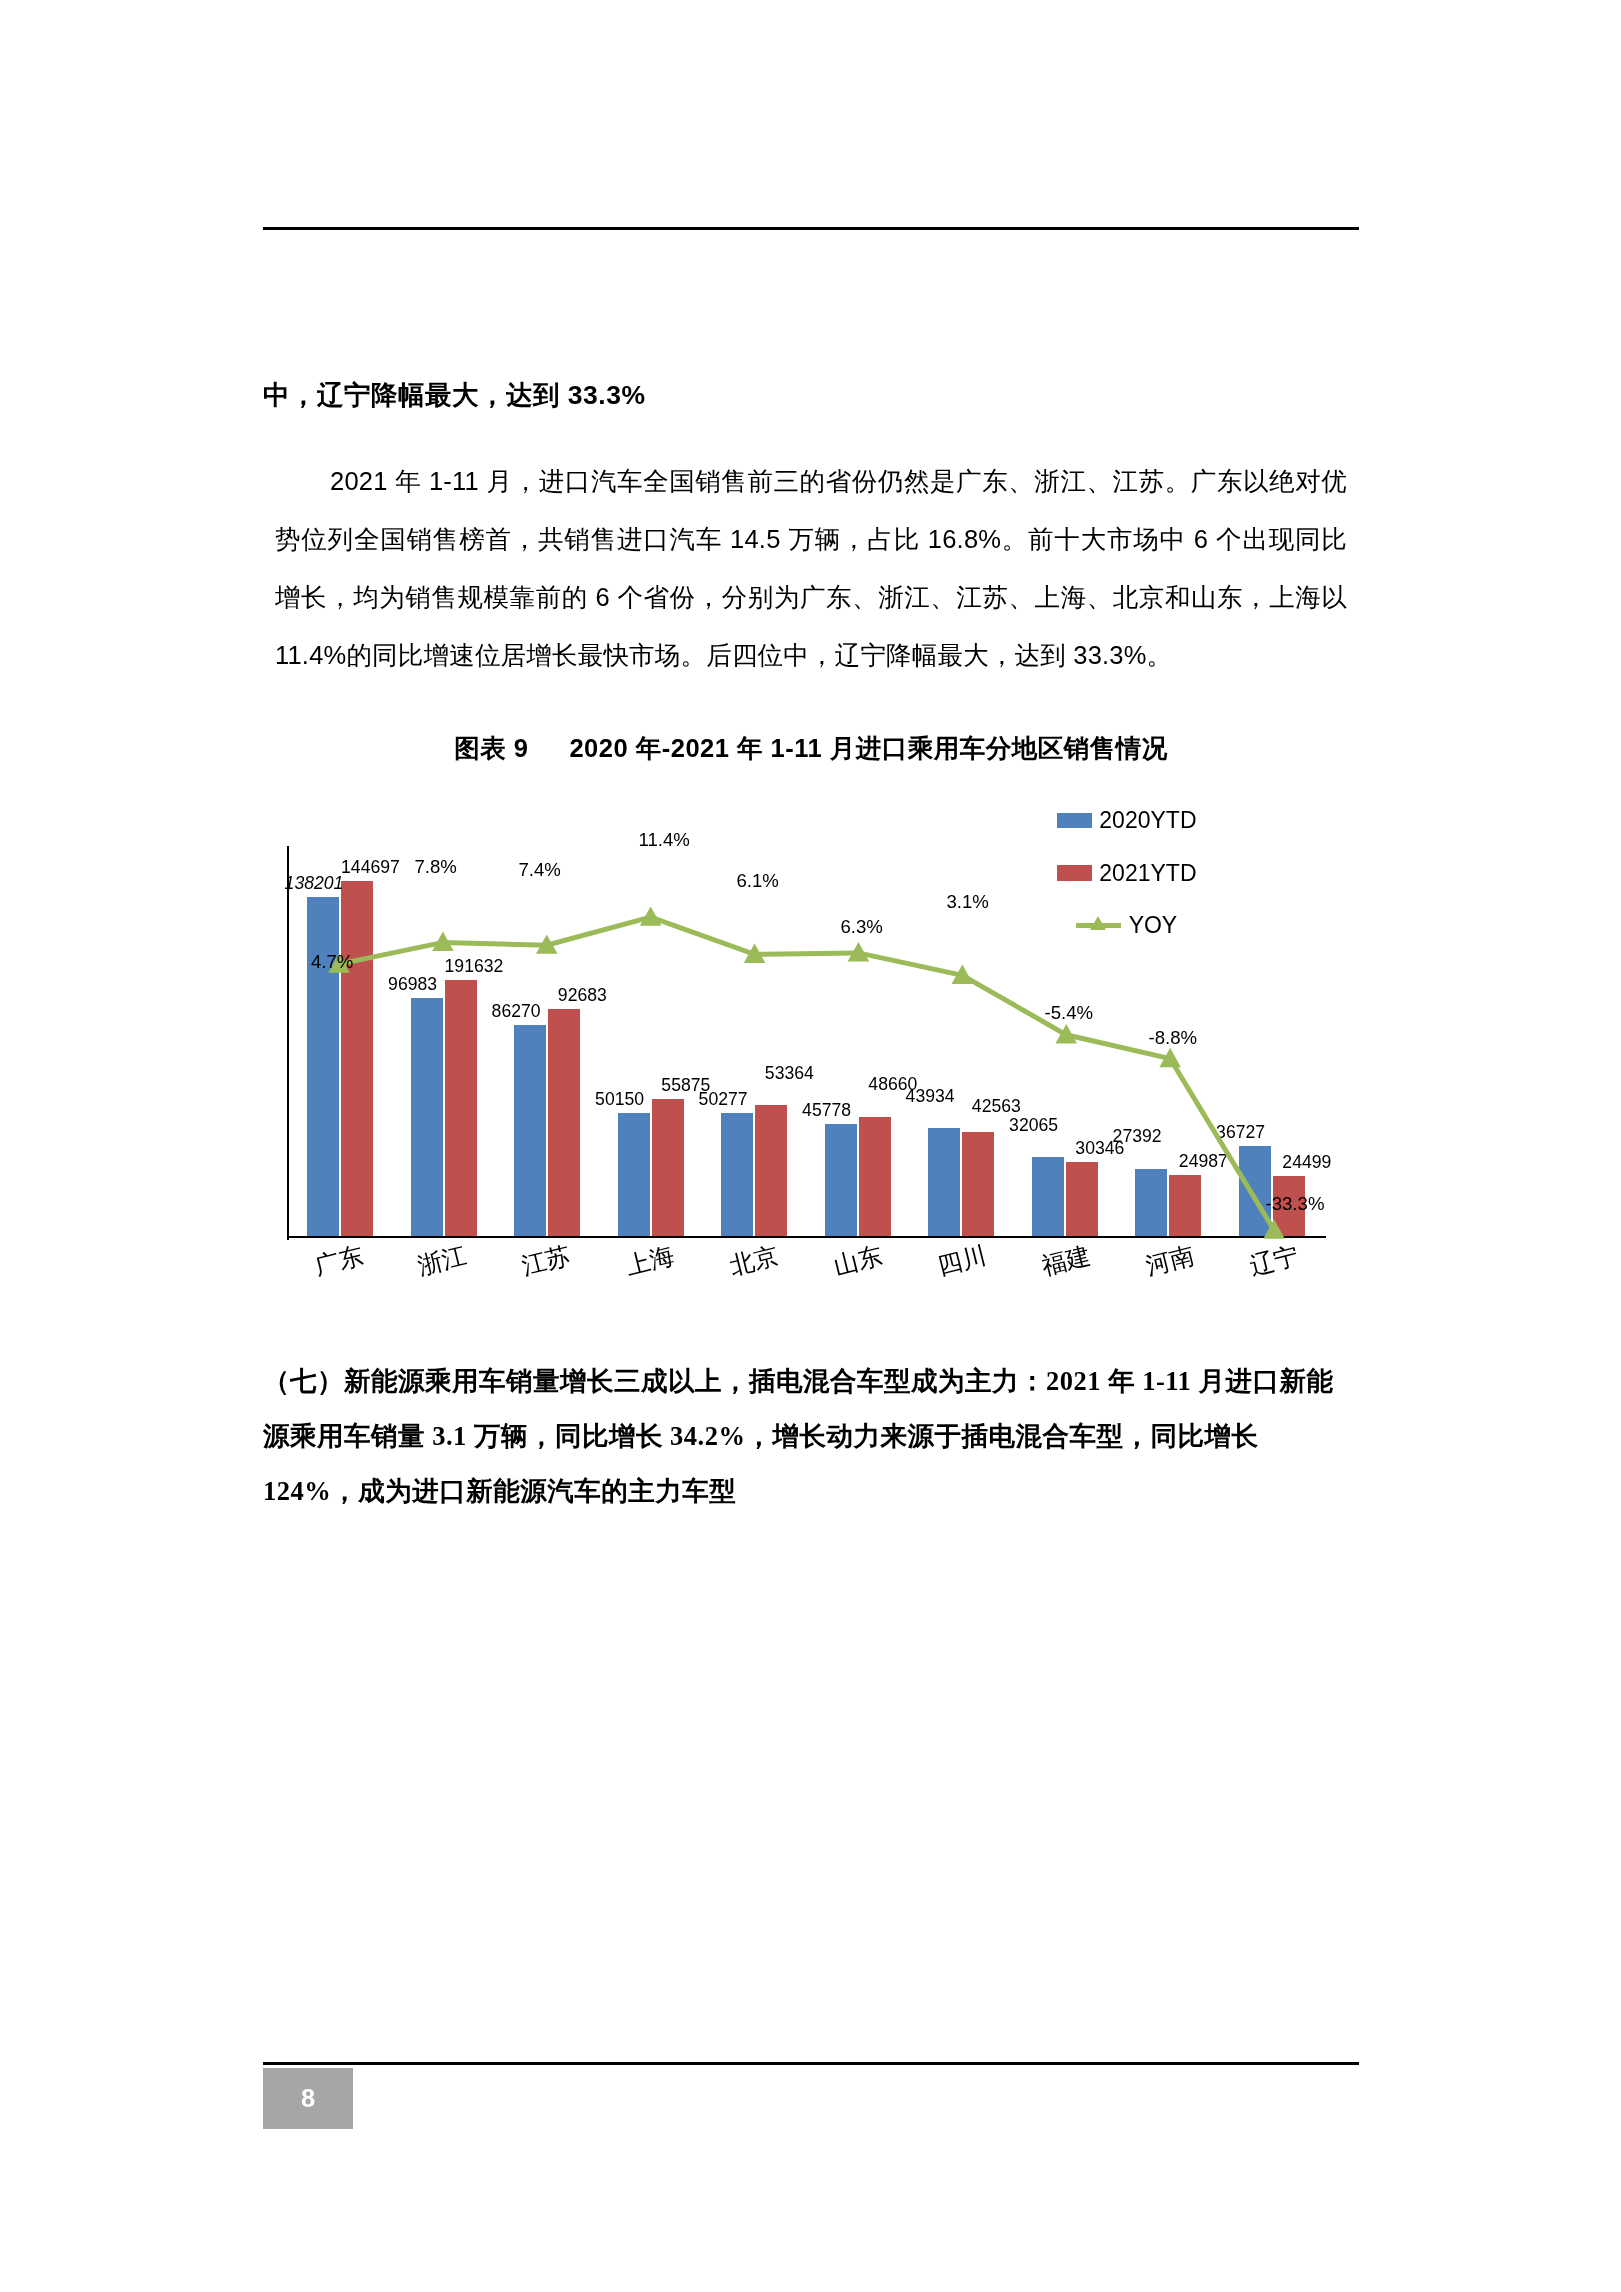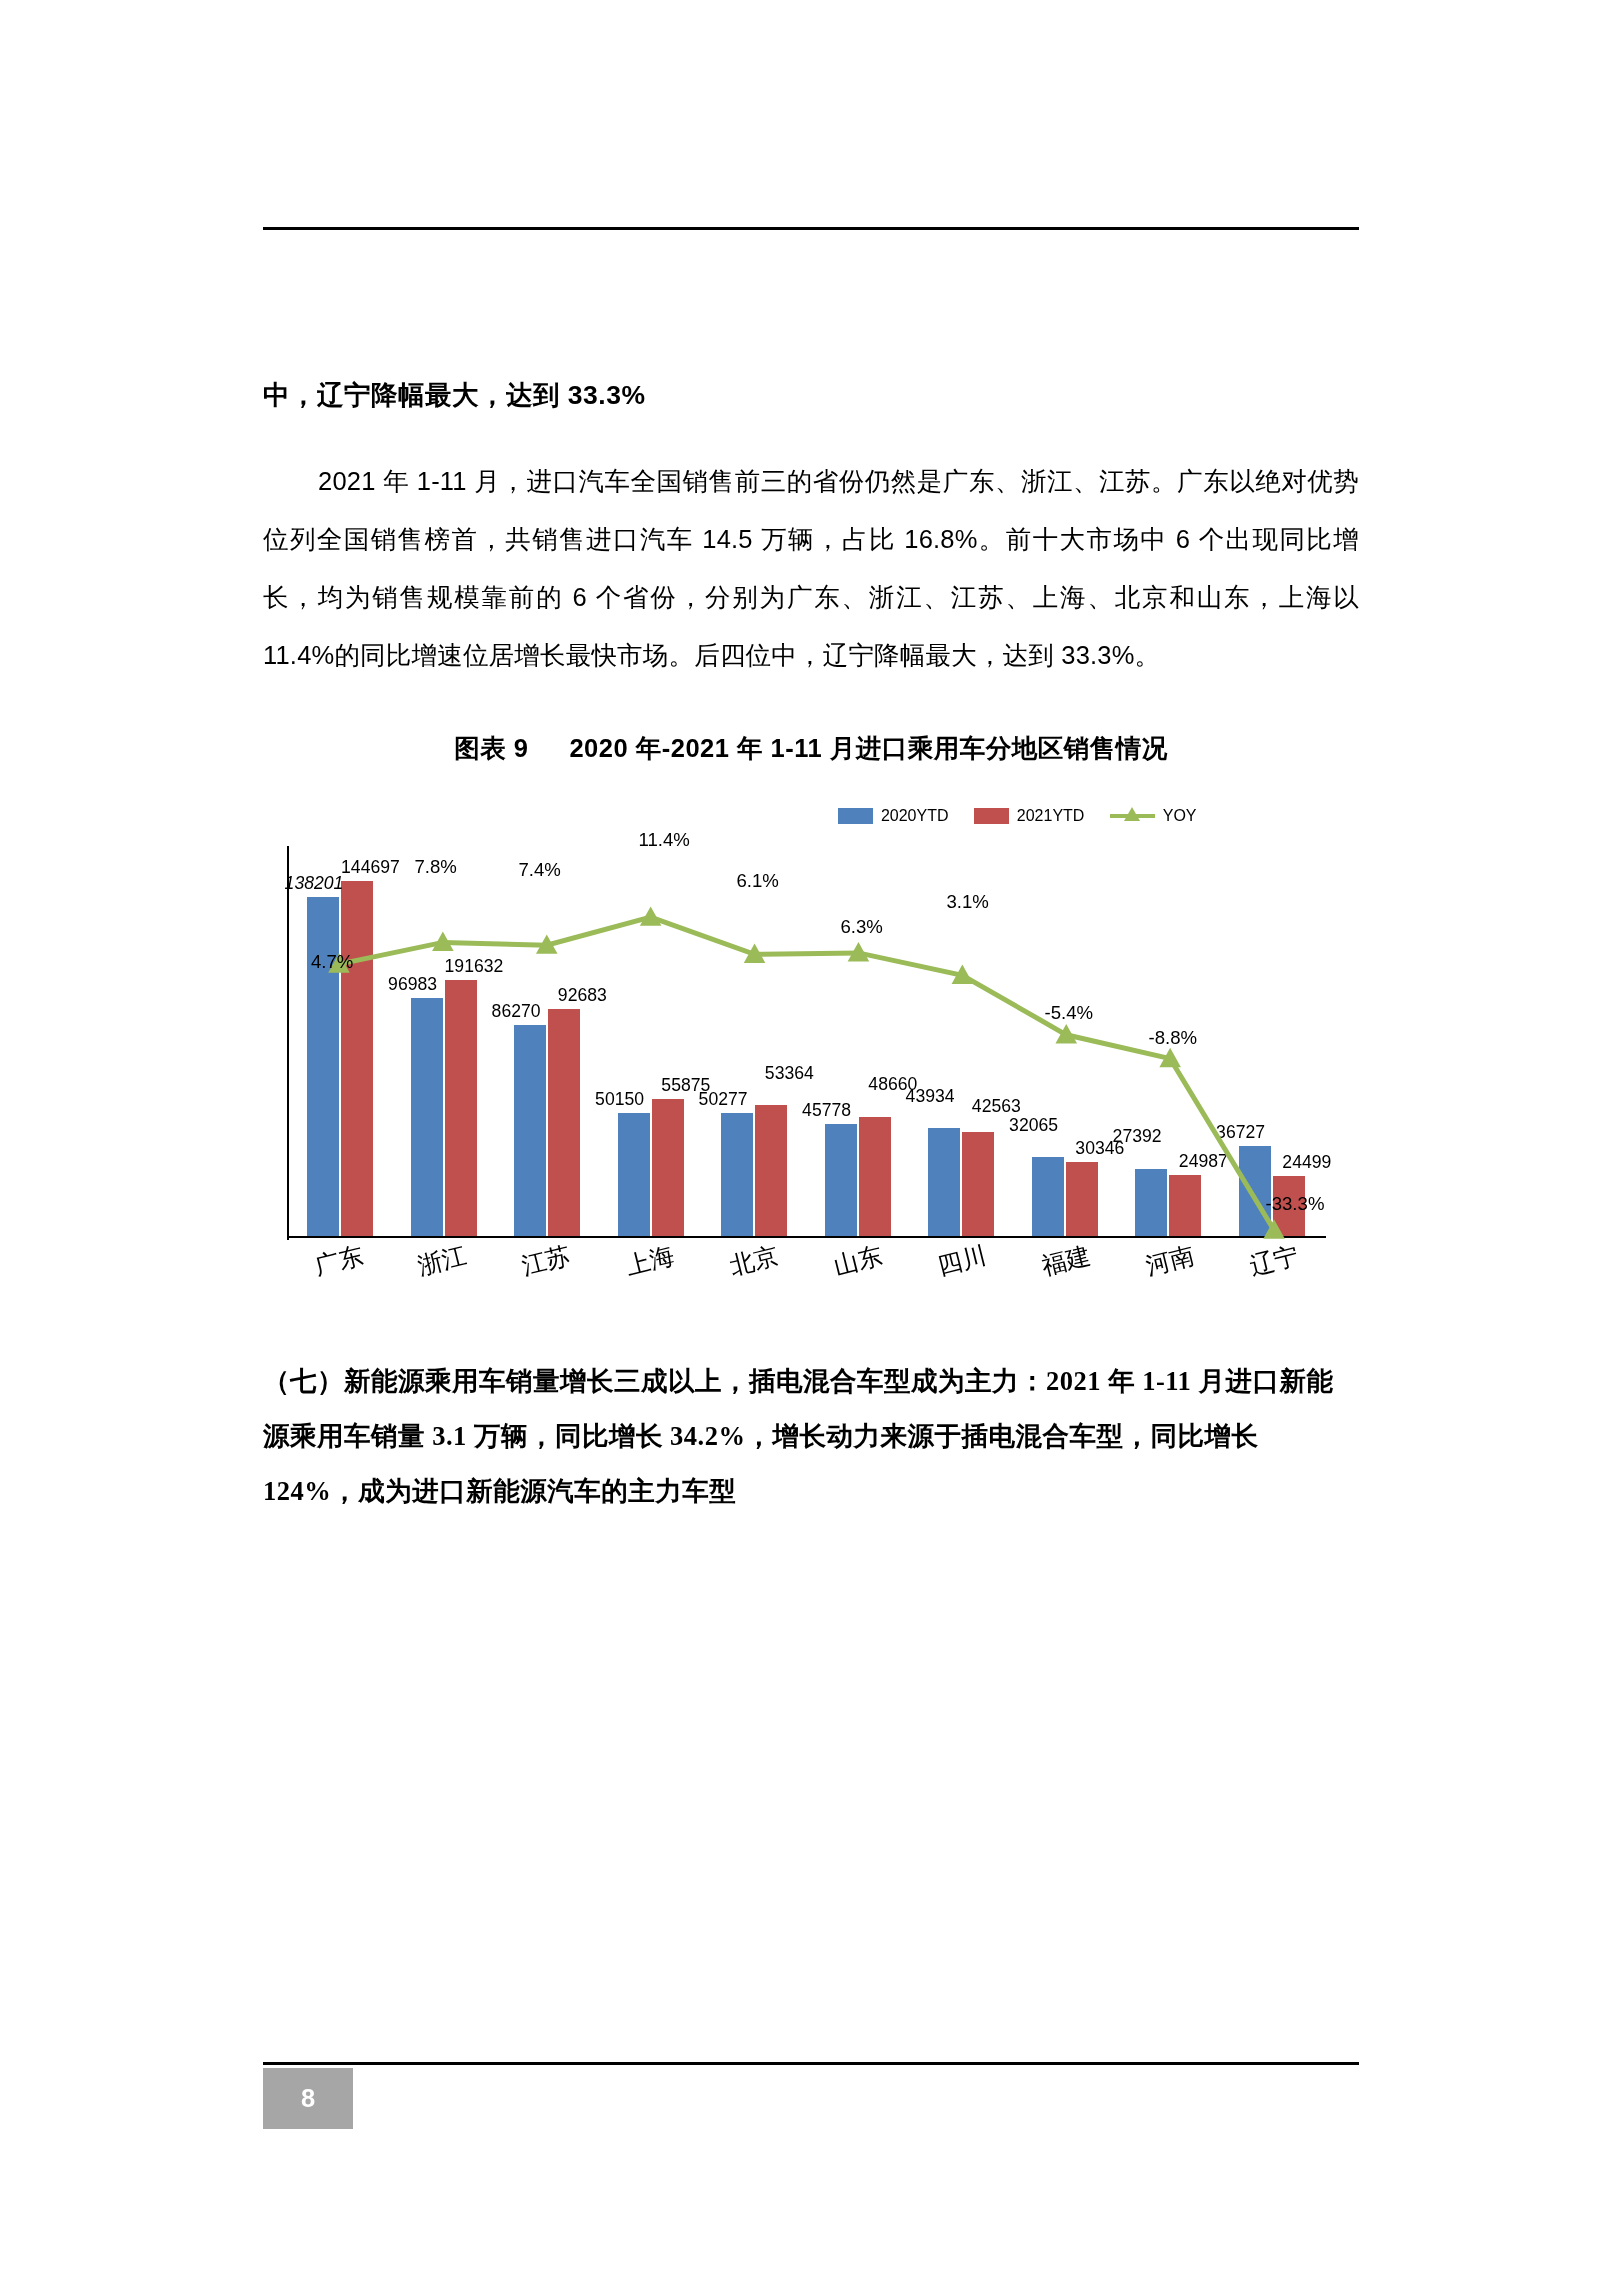--- a/index.html
+++ b/index.html
@@ -41,21 +41,21 @@
     font-size: 26.5px;
     letter-spacing: 0.5px;
     line-height: 47px;
     margin: 0 0 33px 0;
   }
   .para {
     font-size: 25.5px;
     line-height: 58px;
     text-align: justify;
     text-justify: inter-ideograph;
-    margin: 0;
+    margin: 12px;
     letter-spacing: 0.2px;
   }
   .para .indent { display: inline-block; width: 55px; }
   .fig-title {
     text-align: center;
     font-weight: bold;
     font-size: 25.5px;
     margin: 47px 0 0 0;
     letter-spacing: 0.5px;
   }
@@ -68,21 +68,22 @@
     height: 490px;
     margin: 41px 0 0 23.5px;
   }
   .legend {
     position: absolute;
     right: 129px;
     top: 0px;
     display: flex;
     align-items: center;
     gap: 25.5px;
-    font-size: 16px;
+    font-size: 23px;
+    flex-direction: column;
   }
   .legend-item { display: flex; align-items: center; gap: 7.8px; }
   .legend-swatch { width: 35px; height: 15.7px; display: inline-block; }
   .legend-line {
     width: 45px; height: 4.9px; background: #9bbb59; position: relative;
     display: inline-block;
   }
   .legend-line::after {
     content: "";
     position: absolute; left: 13.7px; top: -6.9px;

